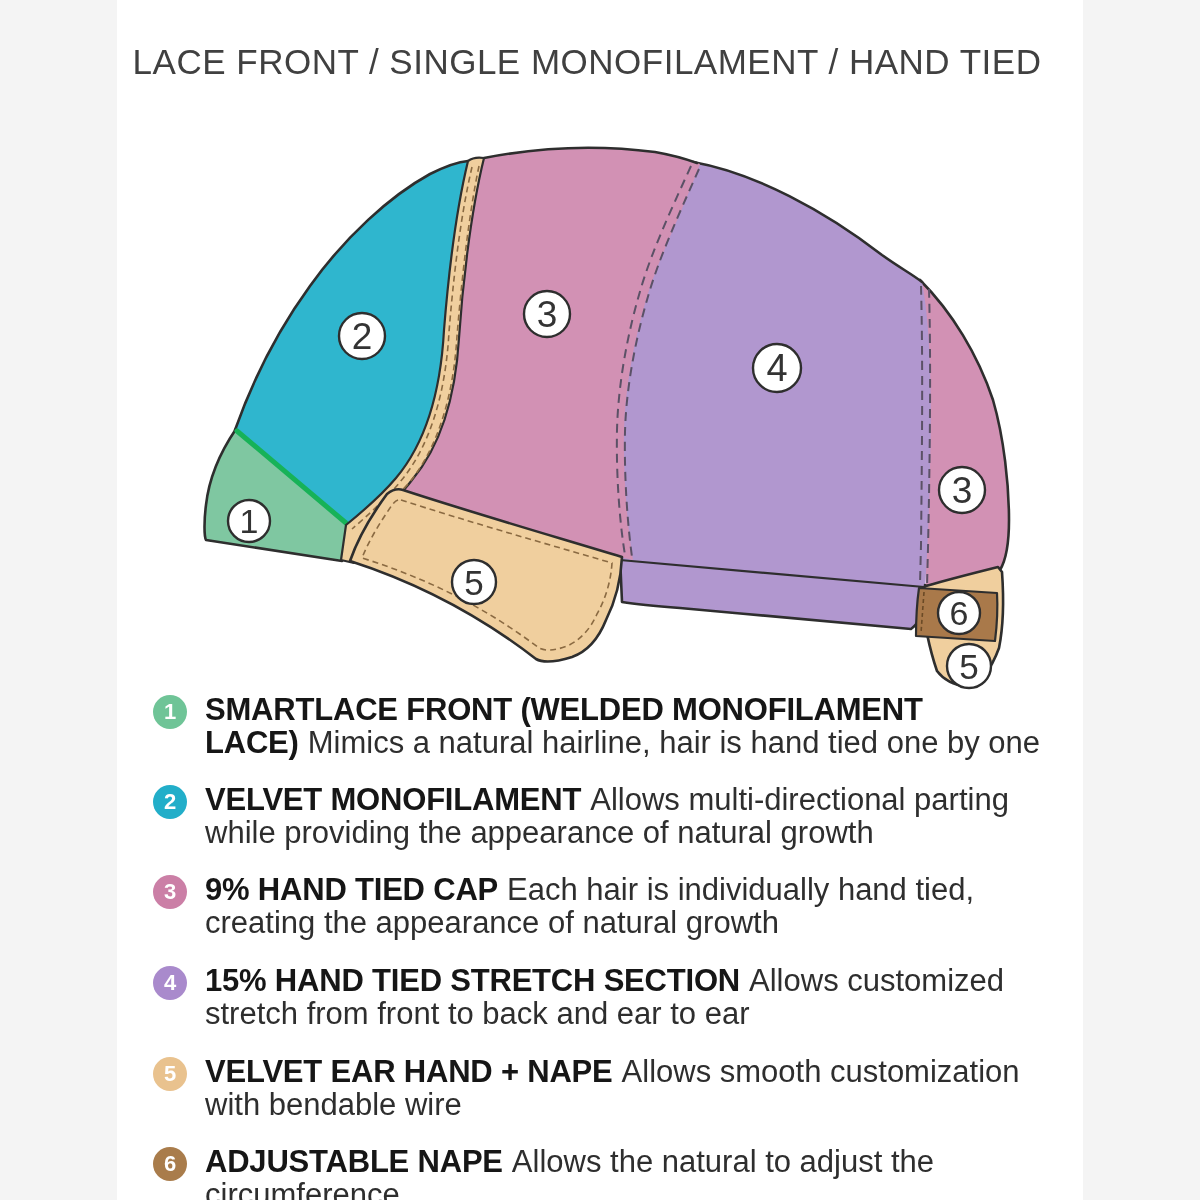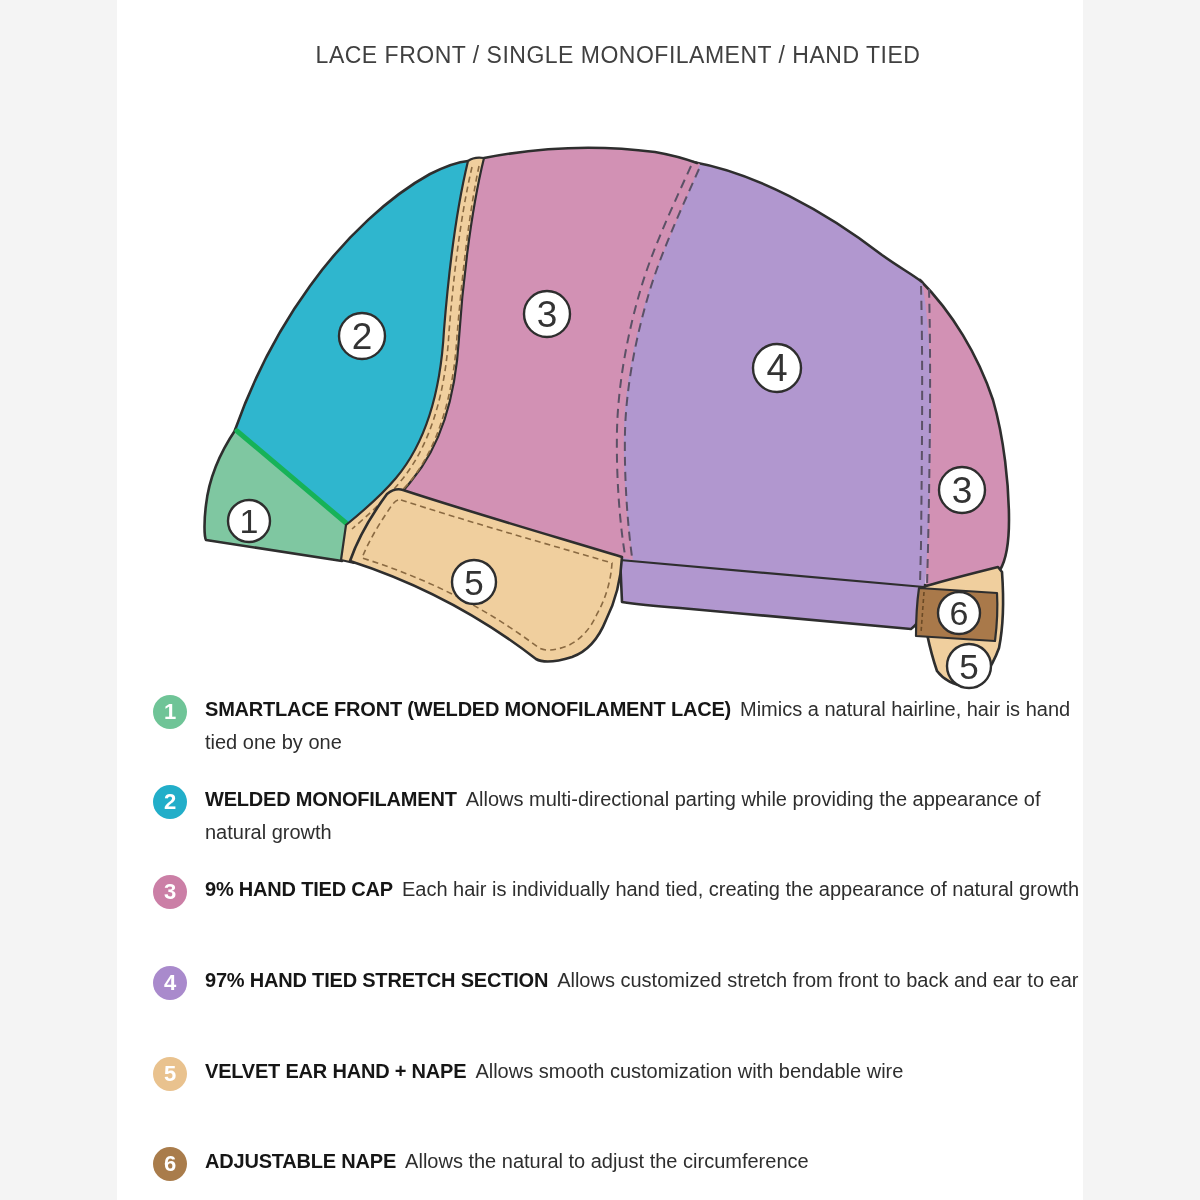--- a/index.html
+++ b/index.html
@@ -9,24 +9,24 @@
     font-family:"Liberation Sans", sans-serif;
     position:relative;
     overflow:hidden;
   }
   .content{
     position:absolute;left:117px;top:0;width:966px;height:1200px;
     background:#ffffff;
   }
   .page-title{
     position:absolute;
-    left:135px;width:966px;
+    left:104px;width:966px;
     top:42px;
     text-align:center;
-    font-size:23px;
+    font-size:35px;
     letter-spacing:0.5px;
     color:#404040;
     white-space:nowrap;
   }
   .diagram-wrap{
     position:absolute;left:190px;top:138px;width:830px;height:560px;
   }
   .legend{
     position:absolute;left:153px;top:693px;width:910px;
   }
@@ -34,21 +34,21 @@
     position:absolute;left:0;width:910px;
   }
   .legend-badge{
     position:absolute;left:0;top:2px;
     width:34px;height:34px;border-radius:50%;
     color:#ffffff;font-weight:700;font-size:22px;
     text-align:center;line-height:34px;
   }
   .legend-text{
     margin-left:52px;
-    font-size:20px;line-height:33px;color:#2e2e2e;
+    font-size:31px;line-height:33px;color:#2e2e2e;
     width:875px;
   }
   .legend-heading{
     font-weight:700;color:#161616;
     letter-spacing:-0.2px;
   }
   .legend-desc{margin-left:9px;}
   .seam{fill:none;stroke:#5b5166;stroke-width:2;stroke-dasharray:9 6;}
   .stitch{fill:none;stroke:#8a6a42;stroke-width:1.6;stroke-dasharray:6 4;}
   .solid{fill:none;stroke:#2e2e2e;stroke-width:2.6;stroke-linecap:round;stroke-linejoin:round;}
@@ -145,35 +145,35 @@
   <div class="legend-item" style="top:0px">
     <div class="legend-badge" style="background-color: rgb(111, 196, 151);">1</div>
     <div class="legend-text">
       <span class="legend-heading">SMARTLACE FRONT (WELDED MONOFILAMENT LACE)</span><span class="legend-desc">Mimics a natural hairline, hair is hand tied one by one</span>
     </div>
   </div>
 
   <div class="legend-item" style="top:90px">
     <div class="legend-badge" style="background-color: rgb(34, 174, 201);">2</div>
     <div class="legend-text">
-      <span class="legend-heading">WELDED MONOFILAMENT</span><span class="legend-desc">Allows multi-directional parting while providing the appearance of natural growth</span>
+      <span class="legend-heading">VELVET MONOFILAMENT</span><span class="legend-desc">Allows multi-directional parting while providing the appearance of natural growth</span>
     </div>
   </div>
 
   <div class="legend-item" style="top:180px">
     <div class="legend-badge" style="background-color: rgb(203, 127, 166);">3</div>
     <div class="legend-text">
       <span class="legend-heading">9% HAND TIED CAP</span><span class="legend-desc">Each hair is individually hand tied, creating the appearance of natural growth</span>
     </div>
   </div>
 
   <div class="legend-item" style="top:271px">
     <div class="legend-badge" style="background-color: rgb(169, 138, 204);">4</div>
     <div class="legend-text">
-      <span class="legend-heading">97% HAND TIED STRETCH SECTION</span><span class="legend-desc">Allows customized stretch from front to back and ear to ear</span>
+      <span class="legend-heading">15% HAND TIED STRETCH SECTION</span><span class="legend-desc">Allows customized stretch from front to back and ear to ear</span>
     </div>
   </div>
 
   <div class="legend-item" style="top:362px">
     <div class="legend-badge" style="background-color: rgb(233, 194, 142);">5</div>
     <div class="legend-text">
       <span class="legend-heading">VELVET EAR HAND + NAPE</span><span class="legend-desc">Allows smooth customization with bendable wire</span>
     </div>
   </div>
 

